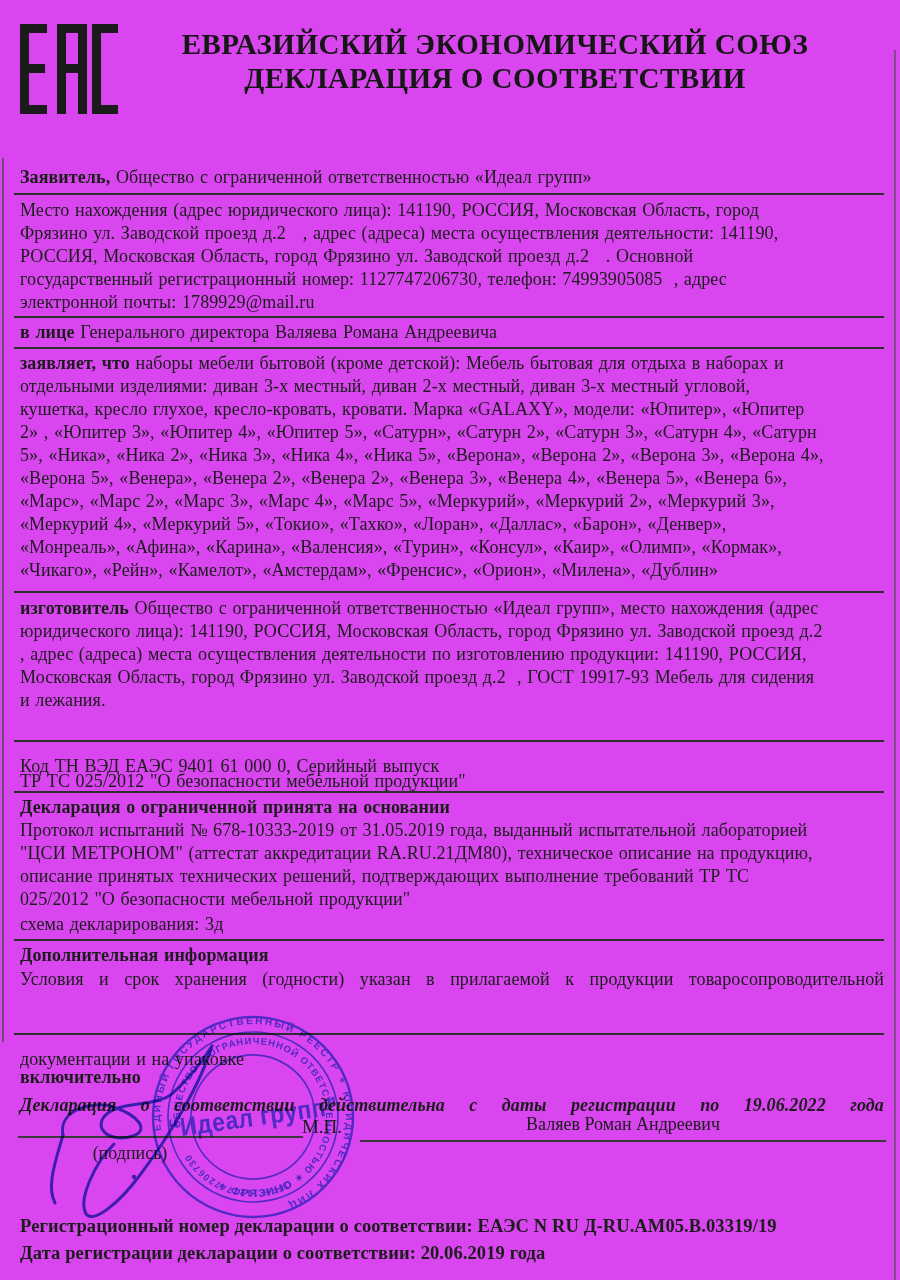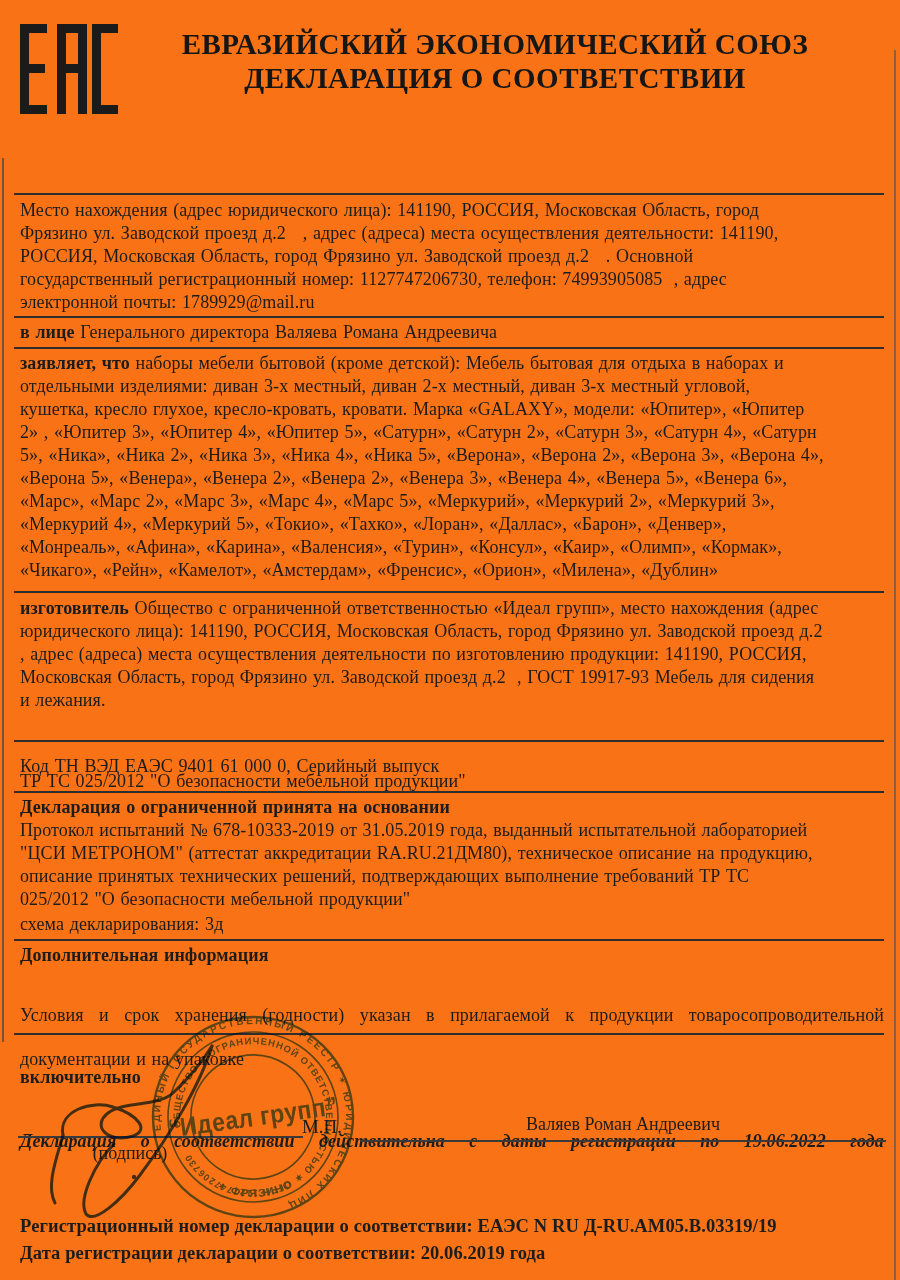--- a/index.html
+++ b/index.html
@@ -1,26 +1,26 @@
 <!DOCTYPE html>
 <html><head>
 <meta charset="utf-8">
 <style>
   html,body{margin:0;padding:0;background:#e8e8e6;}
-  .page{position:relative;width:900px;height:1280px;background:#f97316;overflow:hidden;
+  .page{position:relative;width:900px;height:1280px;background:#d946ef;overflow:hidden;
         font-family:"Liberation Serif","DejaVu Serif",serif;color:#1c1c1c;}
   .abs{position:absolute;}
   .para{position:absolute;left:20px;width:864px;font-size:18px;line-height:23px;
         white-space:pre-wrap;word-spacing:1px;letter-spacing:0.1px;}
   .b{font-weight:bold;}
   .rule{position:absolute;left:14px;width:870px;height:0;border-top:2px solid #2e2e2e;}
   .title{position:absolute;left:150px;width:690px;text-align:center;font-weight:bold;
          font-size:29px;line-height:34px;letter-spacing:0.5px;color:#161616;}
   .spread{display:flex;justify-content:space-between;white-space:normal;}
-  .spread span{white-space:nowrap;margin-top:36px;}
+  .spread span{white-space:nowrap;}
   .sigline{position:absolute;height:0;border-top:2px solid #3a3a3a;}
   .caption{position:absolute;font-size:18px;text-align:center;}
   .regline{position:absolute;left:20px;width:864px;font-size:18.5px;font-weight:bold;
            letter-spacing:0.1px;}
   .edge-left{position:absolute;left:2px;top:158px;width:2px;height:884px;background:#4a4a4a;opacity:.75;}
   .edge-right{position:absolute;left:894px;top:50px;width:2px;height:1230px;background:#4f4f4f;opacity:.6;}
   .stamp-svg{position:absolute;left:148px;top:1012px;mix-blend-mode:multiply;opacity:.88;}
   .sign-svg{position:absolute;left:28px;top:1030px;mix-blend-mode:multiply;}
   .stamp-ring{font-family:"Liberation Sans","DejaVu Sans",sans-serif;font-weight:bold;}
 </style>
@@ -48,20 +48,21 @@
         <rect x="72" y="81" width="26" height="9"></rect>
       </g>
     </svg>
   </div>
 
   <div class="title" style="top:27px;">
     <div>ЕВРАЗИЙСКИЙ ЭКОНОМИЧЕСКИЙ СОЮЗ</div>
     <div>ДЕКЛАРАЦИЯ О СООТВЕТСТВИИ</div>
   </div>
 
+  <div class="para" style="top:166px;"><span class="b">Заявитель,</span><span> Общество с ограниченной ответственностью «Идеал групп»</span></div>
   <div class="rule" style="top:193px;"></div>
 
   <div class="para" style="top:199px;">Место нахождения (адрес юридического лица): 141190, РОССИЯ, Московская Область, город
 Фрязино ул. Заводской проезд д.2   , адрес (адреса) места осуществления деятельности: 141190,
 РОССИЯ, Московская Область, город Фрязино ул. Заводской проезд д.2   . Основной
 государственный регистрационный номер: 1127747206730, телефон: 74993905085  , адрес
 электронной почты: 1789929@mail.ru</div>
   <div class="rule" style="top:316px;"></div>
 
   <div class="para" style="top:321px;"><span class="b">в лице</span><span> Генерального директора Валяева Романа Андреевича</span></div>

